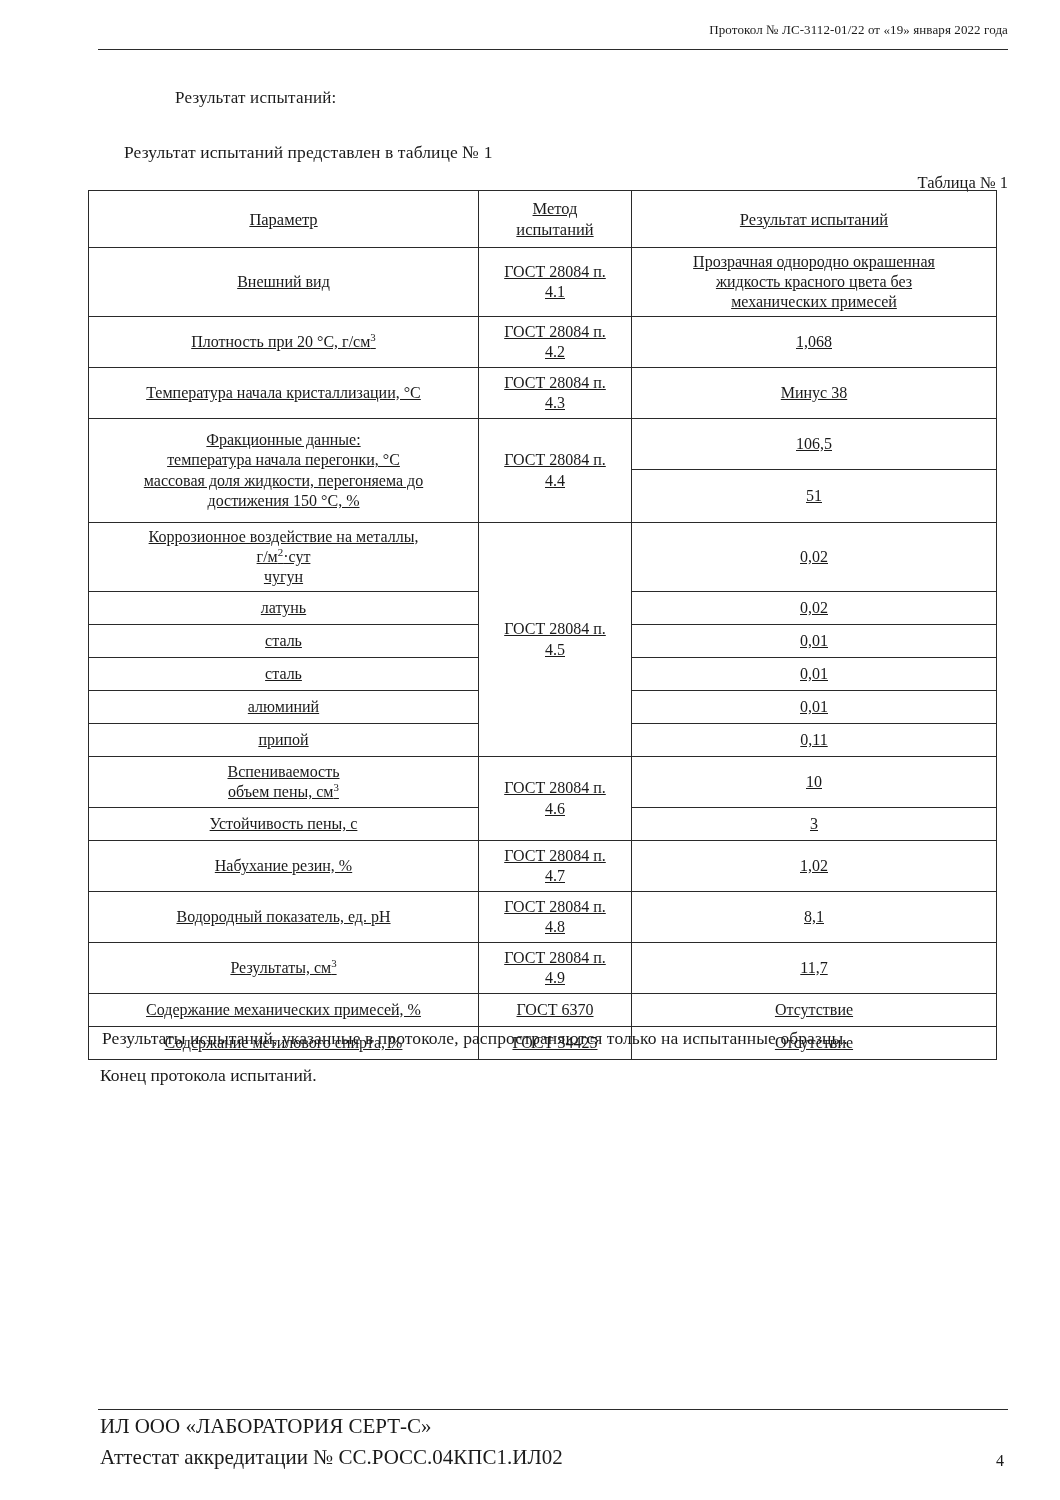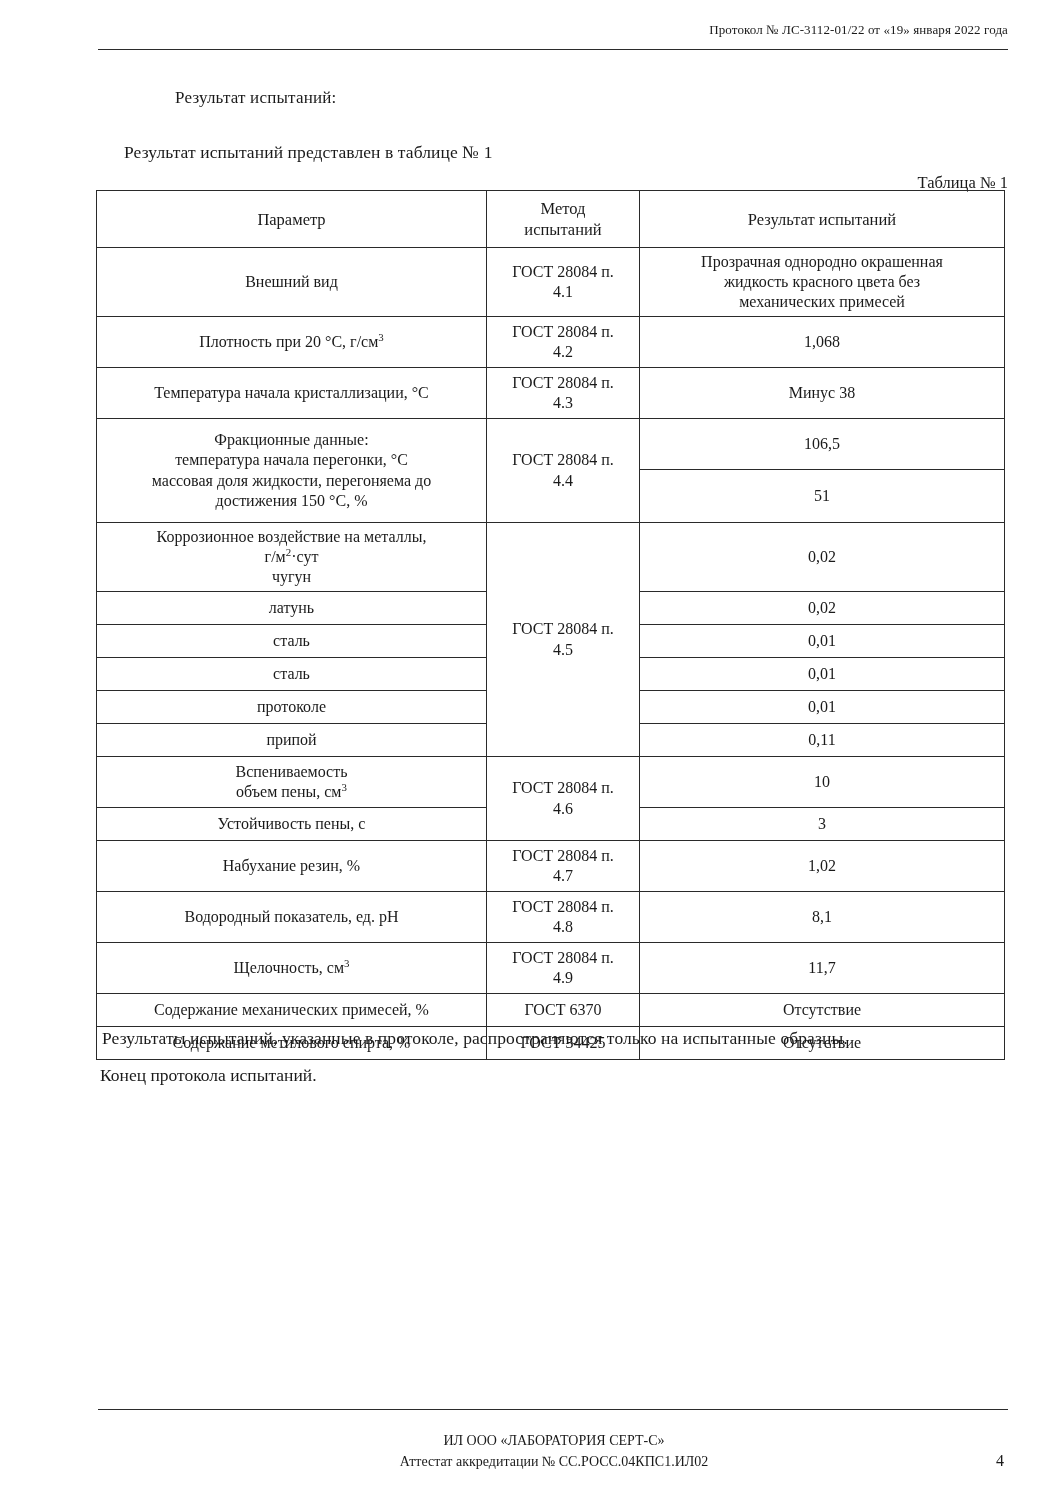--- a/index.html
+++ b/index.html
@@ -63,25 +63,26 @@
     position: absolute;
     top: 173px;
     right: 52px;
     font-size: 16.5px;
   }
 
   
   .results-table {
     position: absolute;
     top: 190px;
-    left: 96px;
+    left: 88px;
     width: 908px;
     border-collapse: collapse;
     table-layout: fixed;
     font-size: 16px;
+    text-decoration: underline;
   }
   .results-table td,
   .results-table th {
     border: 1.4px solid #2a2a2a;
     padding: 3px 6px;
     text-align: center;
     vertical-align: middle;
     line-height: 1.28;
     font-weight: normal;
   }
@@ -125,22 +126,22 @@
     left: 98px;
     right: 52px;
     height: 0;
     border-top: 1.6px solid #2b2b2b;
   }
   .footer-block {
     position: absolute;
     bottom: 28px;
     left: 100px;
     width: 908px;
-    text-align: center;
-    font-size: 14px;
+    text-align: left;
+    font-size: 21px;
     line-height: 1.45;
   }
   .footer-line { display: block; }
   .page-number {
     position: absolute;
     bottom: 30px;
     right: 56px;
     font-size: 16px;
   }
 </style>
@@ -226,21 +227,21 @@
       </tr>
       <tr>
         <td class="row-sm">сталь</td>
         <td>0,01</td>
       </tr>
       <tr>
         <td class="row-sm">сталь</td>
         <td>0,01</td>
       </tr>
       <tr>
-        <td class="row-sm">протоколе</td>
+        <td class="row-sm">алюминий</td>
         <td>0,01</td>
       </tr>
       <tr>
         <td class="row-sm">припой</td>
         <td>0,11</td>
       </tr>
 
       <tr>
         <td class="tall-2">
           <span>Вспениваемость</span><br>
@@ -263,21 +264,21 @@
       </tr>
 
       <tr>
         <td class="tall-2">Водородный показатель, ед. pH</td>
         <td class="cell-multiline">ГОСТ 28084 п.
 4.8</td>
         <td>8,1</td>
       </tr>
 
       <tr>
-        <td class="tall-2"><span>Щелочность, см</span><sup>3</sup></td>
+        <td class="tall-2"><span>Результаты, см</span><sup>3</sup></td>
         <td class="cell-multiline">ГОСТ 28084 п.
 4.9</td>
         <td>11,7</td>
       </tr>
 
       <tr>
         <td class="row-sm">Содержание механических примесей, %</td>
         <td>ГОСТ 6370</td>
         <td>Отсутствие</td>
       </tr>

